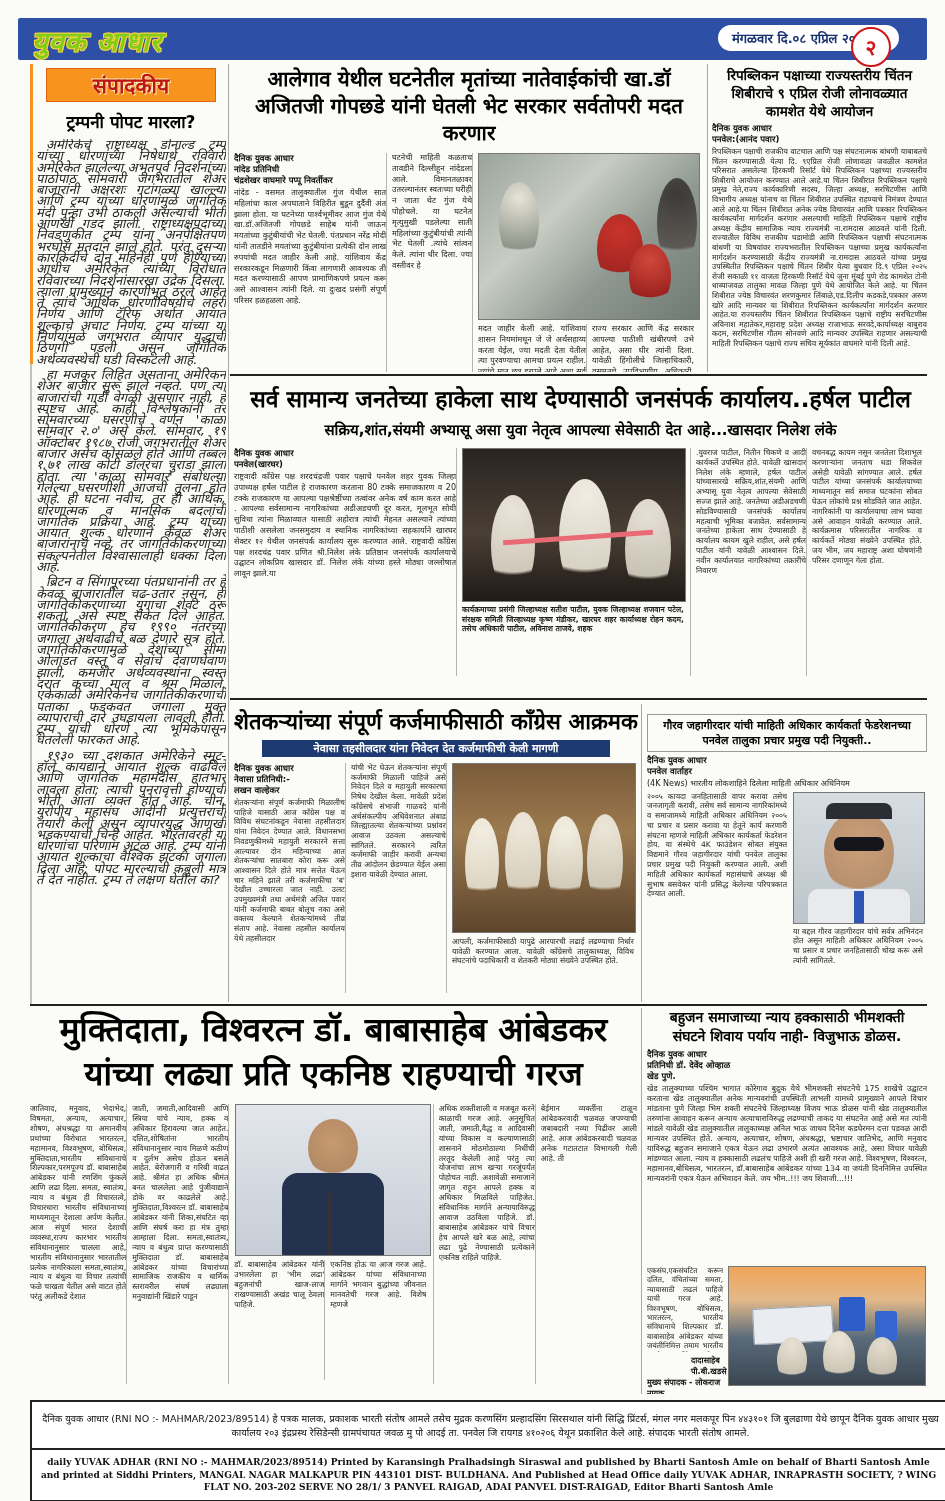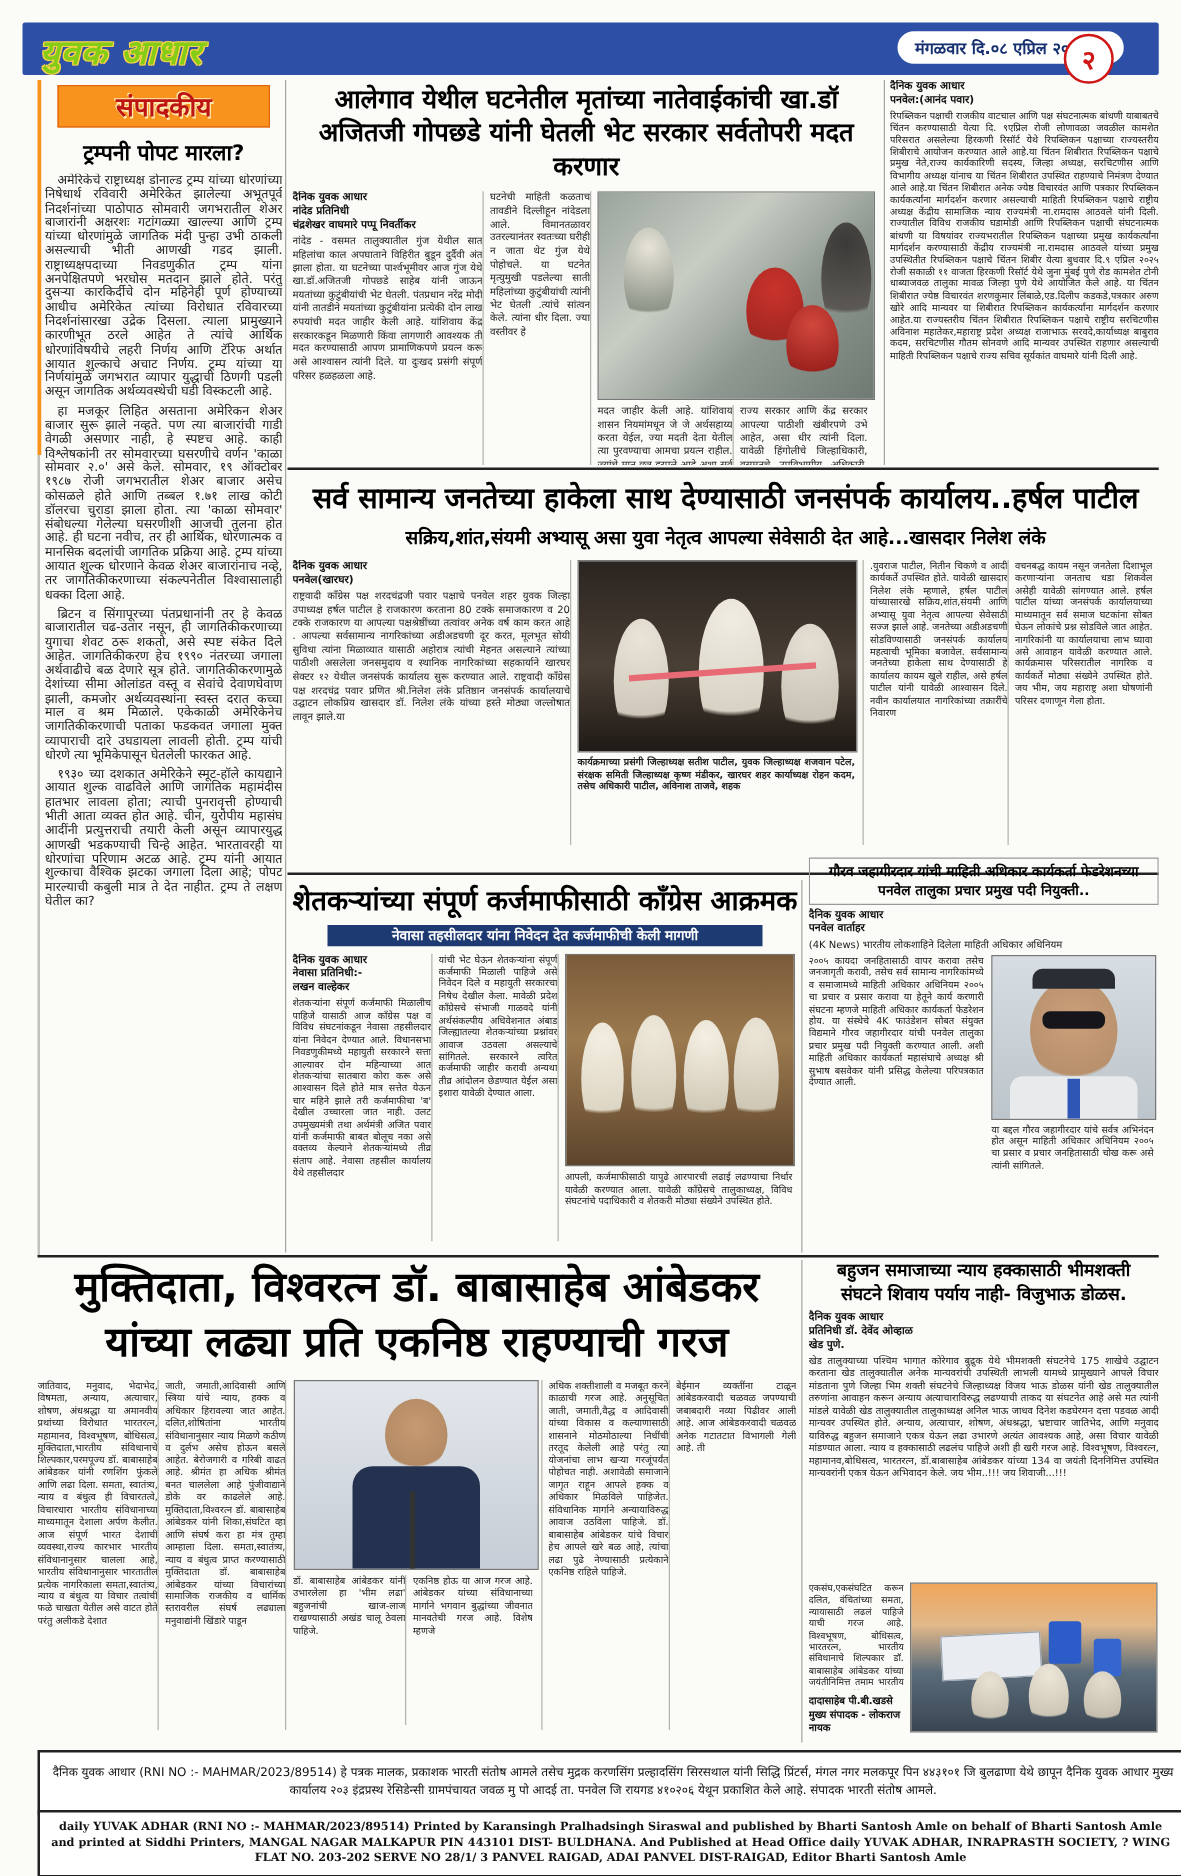--- a/index.html
+++ b/index.html
@@ -25,21 +25,21 @@
   .cols>.col{overflow:hidden;}
   .cols>.col+.col{border-left:1px solid #b5b5ae;padding-left:5px;}
   .photo{position:relative;overflow:hidden;border:1px solid #777;}
   .caption{font-size:7.6px;line-height:9.6px;font-weight:bold;color:#222;text-align:justify;}
 
   
   .ed-label{margin:4px auto 0;width:168px;height:32px;background:#f8941d;border:1px solid #e2640f;
         display:flex;align-items:center;justify-content:center;font-size:21px;font-weight:bold;color:#bc1512;
         text-shadow:1px 1px 0 #ffe9b0,-1px -1px 0 #ffe9b0;}
   .ed-head{text-align:center;font-size:17px;font-weight:bold;color:#000;margin:8px 0 6px;}
-  .ed-body p{margin:0 0 4px;text-indent:10px;font-size:10px;line-height:11.3px;text-align:justify;color:#1c1c1c;}
+  .ed-body p{margin:0 0 4px;text-indent:10px;font-size:13px;line-height:11.3px;text-align:justify;color:#1c1c1c;font-style:italic;}
   .orangebar{position:absolute;left:30px;top:64px;width:3px;height:300px;background:#f8941d;}
   .graybar{position:absolute;left:30px;top:364px;width:2px;height:640px;background:#c2c2bc;}
 
   
   .head-xl{font-weight:bold;color:#000;text-align:center;}
   .subbar{background:#1e3a72;color:#fff;font-weight:bold;text-align:center;}
 
   .footerbox{position:absolute;left:30px;width:897px;border:2px solid #222;background:#fff;
         display:flex;align-items:center;justify-content:center;text-align:center;}
   .footerbox.mr{font-size:9.5px;line-height:14px;color:#111;padding:2px 10px;}
@@ -104,20 +104,21 @@
             <div class="bodytxt" style="height:92px;overflow:hidden;">राज्य सरकार आणि केंद्र सरकार आपल्या पाठीशी खंबीरपणे उभे आहेत, असा धीर त्यांनी दिला. यावेळी हिंगोलीचे जिल्हाधिकारी, वसमतचे उपविभागीय अधिकारी, तहसीलदार, माजी जिल्हा परिषद सदस्य शिवहार नरवाडे आदी उपस्थित होते.</div>
           </div>
         </div>
       </div>
     </div>
   </div>
 
   <div class="vrule" style="left:707px;top:64px;height:308px;"></div>
 
   <div class="sec" style="left:712px;top:64px;width:215px;height:308px;">
+    <div class="head-xl" style="font-size:13.5px;line-height:18px;margin:2px 2px 3px;">रिपब्लिकन पक्षाच्या राज्यस्तरीय चिंतन शिबीराचे ९ एप्रिल रोजी लोनावळ्यात कामशेत येथे आयोजन</div>
     <div class="byline">दैनिक युवक आधार</div>
     <div class="byline" style="margin-bottom:2px;">पनवेल:(आनंद पवार)</div>
     <div class="bodytxt" style="font-size:7.6px;line-height:9.6px;height:240px;overflow:hidden;">रिपब्लिकन पक्षाची राजकीय वाटचाल आणि पक्ष संघटनात्मक बांधणी याबाबतचे चिंतन करण्यासाठी येत्या दि. ९एप्रिल रोजी लोणावळा जवळील कामशेत परिसरात असलेल्या हिरकणी रिसॉर्ट येथे रिपब्लिकन पक्षाच्या राज्यस्तरीय शिबीराचे आयोजन करण्यात आले आहे.या चिंतन शिबीरात रिपब्लिकन पक्षाचे प्रमुख नेते,राज्य कार्यकारिणी सदस्य, जिल्हा अध्यक्ष, सरचिटणीस आणि विभागीय अध्यक्ष यांनाच या चिंतन शिबीरात उपस्थित राहण्याचे निमंत्रण देण्यात आले आहे.या चिंतन शिबीरात अनेक ज्येष्ठ विचारवंत आणि पत्रकार रिपब्लिकन कार्यकर्त्यांना मार्गदर्शन करणार असल्याची माहिती रिपब्लिकन पक्षाचे राष्ट्रीय अध्यक्ष केंद्रीय सामाजिक न्याय राज्यमंत्री ना.रामदास आठवले यांनी दिली. राज्यातील विविध राजकीय घडामोडी आणि रिपब्लिकन पक्षाची संघटनात्मक बांधणी या विषयांवर राज्यभरातील रिपब्लिकन पक्षाच्या प्रमुख कार्यकर्त्यांना मार्गदर्शन करण्यासाठी केंद्रीय राज्यमंत्री ना.रामदास आठवले यांच्या प्रमुख उपस्थितीत रिपब्लिकन पक्षाचे चिंतन शिबीर येत्या बुधवार दि.९ एप्रिल २०२५ रोजी सकाळी ११ वाजता हिरकणी रिसॉर्ट येथे जुना मुंबई पुणे रोड कामशेत टोनी धाब्याजवळ तालुका मावळ जिल्हा पुणे येथे आयोजित केले आहे. या चिंतन शिबीरात ज्येष्ठ विचारवंत शरणकुमार लिंबाळे,एड.दिलीप कडकडे,पत्रकार अरुण खोरे आदि मान्यवर या शिबीरात रिपब्लिकन कार्यकर्त्यांना मार्गदर्शन करणार आहेत.या राज्यस्तरीय चिंतन शिबीरात रिपब्लिकन पक्षाचे राष्ट्रीय सरचिटणीस अविनाश महातेकर,महाराष्ट्र प्रदेश अध्यक्ष राजाभाऊ सरवदे,कार्याध्यक्ष बाबुराव कदम, सरचिटणीस गौतम सोनवणे आदि मान्यवर उपस्थित राहणार असल्याची माहिती रिपब्लिकन पक्षाचे राज्य सचिव सूर्यकांत वाघमारे यांनी दिली आहे.</div>
   </div>
 
   <div class="hrule" style="left:230px;top:374px;width:697px;"></div>
 
   <div class="sec" style="left:234px;top:380px;width:693px;height:314px;">
     <div class="head-xl" style="font-size:23px;line-height:30px;margin:4px 0 6px;">सर्व सामान्य जनतेच्या हाकेला साथ देण्यासाठी जनसंपर्क कार्यालय..हर्षल पाटील</div>
     <div class="head-xl" style="font-size:15px;line-height:20px;margin:0 0 8px;">सक्रिय,शांत,संयमी अभ्यासू असा युवा नेतृत्व आपल्या सेवेसाठी देत आहे...खासदार निलेश लंके</div>
@@ -167,21 +168,21 @@
           <div class="blob" style="left:94px;top:52px;width:36px;height:92px;background:radial-gradient(circle at 50% 15%,#f4efe2 0%,#d2cab8 72%,transparent 76%);"></div>
           <div class="blob" style="left:134px;top:50px;width:36px;height:94px;background:radial-gradient(circle at 50% 15%,#ece6d8 0%,#cfc7b5 72%,transparent 76%);"></div>
         </div>
         <div class="bodytxt" style="margin-top:4px;font-size:7.6px;line-height:9.7px;width:182px;height:52px;overflow:hidden;">आपली, कर्जमाफीसाठी यापुढे आरपारची लढाई लढण्याचा निर्धार यावेळी करण्यात आला. यावेळी काँग्रेसचे तालुकाध्यक्ष, विविध संघटनांचे पदाधिकारी व शेतकरी मोठ्या संख्येने उपस्थित होते.</div>
       </div>
     </div>
   </div>
 
   <div class="vrule" style="left:641px;top:704px;height:298px;"></div>
 
-  <div class="sec" style="left:647px;top:684px;width:280px;height:298px;">
+  <div class="sec" style="left:647px;top:712px;width:280px;height:298px;">
     <div style="border:1px solid #999;padding:3px 4px;margin:2px 0 3px;">
       <div class="head-xl" style="font-size:11px;line-height:15px;">गौरव जहागीरदार यांची माहिती अधिकार कार्यकर्ता फेडरेशनच्या</div>
       <div class="head-xl" style="font-size:11px;line-height:15px;">पनवेल तालुका प्रचार प्रमुख पदी नियुक्ती..</div>
     </div>
     <div class="byline">दैनिक युवक आधार</div>
     <div class="byline">पनवेल वार्ताहर</div>
     <div class="bodytxt" style="margin:2px 0;font-size:8px;line-height:10.5px;">(4K News) भारतीय लोकशाहिने दिलेला माहिती अधिकार अधिनियम</div>
     <div style="display:flex;gap:6px;">
       <div style="width:140px;">
         <div class="bodytxt" style="font-size:7.6px;line-height:9.8px;height:168px;overflow:hidden;">२००५ कायदा जनहितासाठी वापर करावा तसेच जनजागृती करावी, तसेच सर्व सामान्य नागरिकांमध्ये व समाजामध्ये माहिती अधिकार अधिनियम २००५ चा प्रचार व प्रसार करावा या हेतूने कार्य करणारी संघटना म्हणजे माहिती अधिकार कार्यकर्ता फेडरेशन होय. या संस्थेचे 4K फाउंडेशन सोबत संयुक्त विद्यमाने गौरव जहागीरदार यांची पनवेल तालुका प्रचार प्रमुख पदी नियुक्ती करण्यात आली. अशी माहिती अधिकार कार्यकर्ता महासंघाचे अध्यक्ष श्री सुभाष बसवेकर यांनी प्रसिद्ध केलेल्या परिपत्रकात देण्यात आली.</div>
@@ -240,21 +241,21 @@
   <div class="sec" style="left:647px;top:1008px;width:280px;height:386px;">
     <div class="head-xl" style="font-size:14px;line-height:19px;">बहुजन समाजाच्या न्याय हक्कासाठी भीमशक्ती</div>
     <div class="head-xl" style="font-size:14px;line-height:19px;margin-bottom:3px;">संघटने शिवाय पर्याय नाही-  विजुभाऊ डोळस.</div>
     <div class="byline">दैनिक युवक आधार</div>
     <div class="byline">प्रतिनिधी डॉ. देवेंद ओव्हाळ</div>
     <div class="byline" style="margin-bottom:2px;">खेड पुणे.</div>
     <div class="bodytxt" style="font-size:7.8px;line-height:10px;height:178px;overflow:hidden;">खेड तालुक्याच्या पश्चिम भागात कोरेगाव बुद्रुक येथे भीमशक्ती संघटनेचे 175 शाखेचे उद्घाटन करताना खेड तालुक्यातील अनेक मान्यवरांची उपस्थिती लाभली यामध्ये प्रामुख्याने आपले विचार मांडताना पुणे जिल्हा भिम शक्ती संघटनेचे जिल्हाध्यक्ष विजय भाऊ डोळस यांनी खेड तालुक्यातील तरुणांना आवाहन करून अन्याय अत्याचाराविरुद्ध लढण्याची ताकद या संघटनेत आहे असे मत त्यांनी मांडले यावेळी खेड तालुक्यातील तालुकाध्यक्ष अनिल भाऊ जाधव दिनेश कडघेरमन दत्ता पडवळ आदी मान्यवर उपस्थित होते. अन्याय, अत्याचार, शोषण, अंधश्रद्धा, भ्रष्टाचार जातिभेद, आणि मनुवाद याविरुद्ध बहुजन समाजाने एकत्र येऊन लढा उभारणे अत्यंत आवश्यक आहे, असा विचार यावेळी मांडण्यात आला. न्याय व हक्कासाठी  लढलंच पाहिजे अशी ही खरी गरज आहे. विश्वभूषण, विश्वरत्न, महामानव,बोधिसत्व, भारतरत्न, डॉ.बाबासाहेब आंबेडकर यांच्या 134 वा जयंती दिननिमित्त उपस्थित मान्यवरांनी एकत्र येऊन अभिवादन केले. जय भीम..!!! जय शिवाजी...!!!</div>
     <div style="display:flex;gap:5px;margin-top:4px;">
       <div style="width:76px;">
         <div class="bodytxt" style="font-size:7.4px;line-height:9.4px;height:86px;overflow:hidden;">एकसंघ,एकसंघटित करून दलित, वंचितांच्या समता, न्यायासाठी लढलं पाहिजे याची गरज आहे. विश्वभूषण, बोधिसत्व, भारतरत्न, भारतीय संविधानाचे शिल्पकार डॉ. बाबासाहेब आंबेडकर यांच्या जयंतीनिमित्त तमाम भारतीय जनतेला हार्दिक शुभेच्छा. जय भीम..||</div>
-        <div class="byline" style="margin-top:3px;font-size:8px;">दादासाहेब पी.बी.खडसे</div>
+        <div class="byline" style="margin-top:3px;font-size:8px;margin-left:44px;">दादासाहेब पी.बी.खडसे</div>
         <div class="byline" style="font-size:8px;">मुख्य संपादक - लोकराज नायक</div>
       </div>
       <div class="photo" style="width:196px;height:118px;background:linear-gradient(180deg,#f0a55a 0%,#e2b98a 28%,#5a6b7a 60%,#3a4652 100%);">
         <div style="position:absolute;left:24px;top:40px;width:78px;height:34px;background:#e9edf2;border:1px solid #9aa4ae;transform:rotate(-3deg);"></div>
         <div class="blob" style="left:110px;top:30px;width:26px;height:34px;background:#2b5cc8;border-radius:3px;"></div>
         <div class="blob" style="left:146px;top:44px;width:22px;height:30px;background:#3566cf;border-radius:3px;"></div>
         <div class="blob" style="left:48px;top:70px;width:30px;height:46px;background:radial-gradient(circle at 50% 18%,#e8e2d4 0%,#c9c2b2 70%,transparent 74%);"></div>
         <div class="blob" style="left:94px;top:64px;width:32px;height:52px;background:radial-gradient(circle at 50% 18%,#ece6d8 0%,#cdc6b6 70%,transparent 74%);"></div>
         <div class="blob" style="left:138px;top:70px;width:30px;height:46px;background:radial-gradient(circle at 50% 18%,#e4ddce 0%,#c5beae 70%,transparent 74%);"></div>
       </div>

